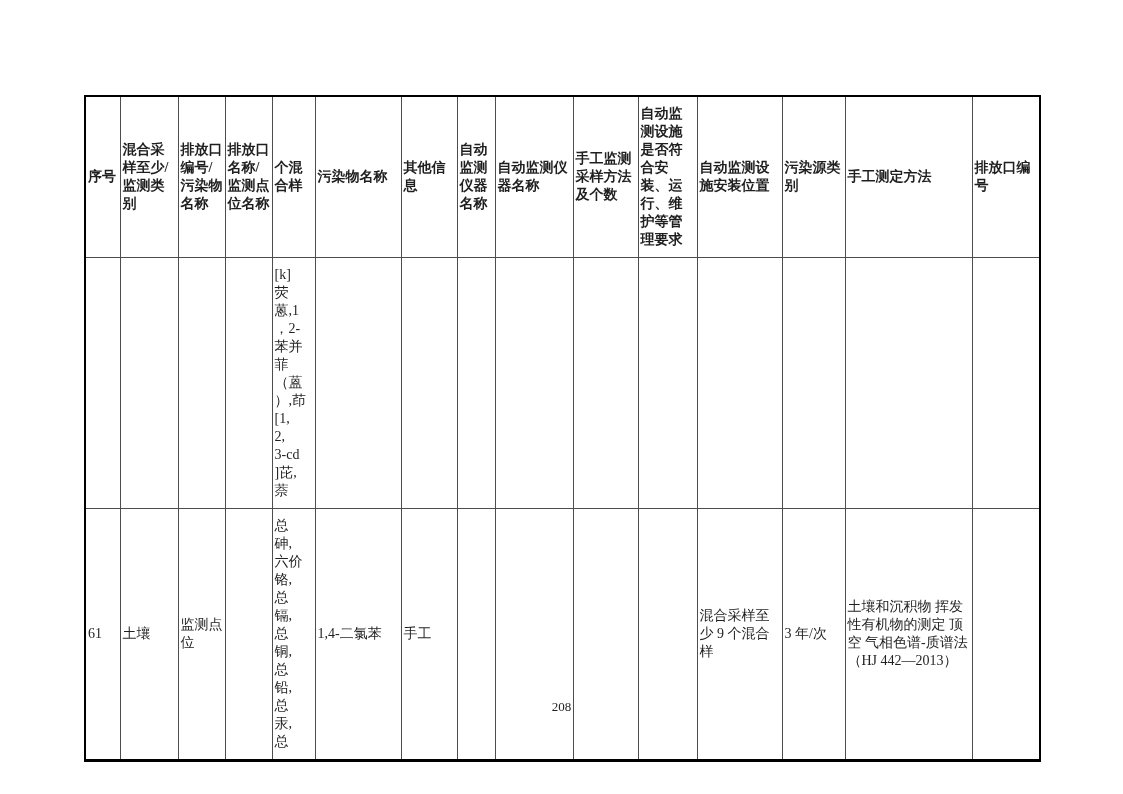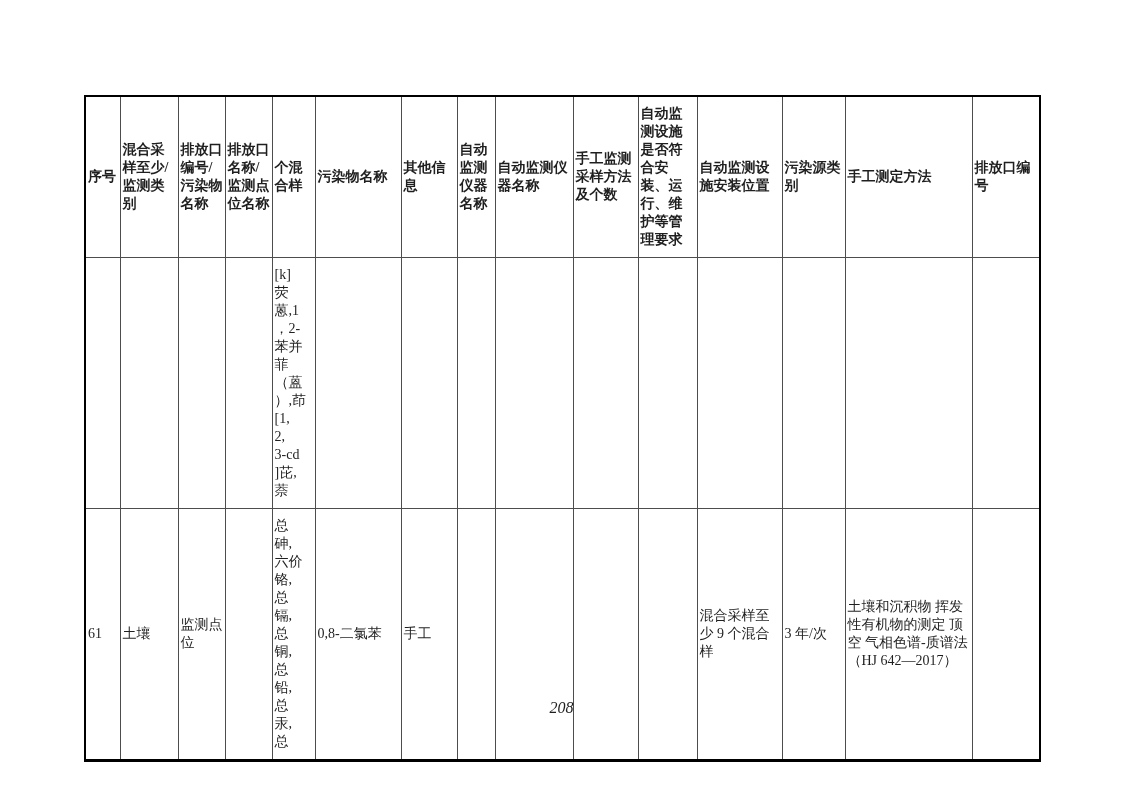--- a/index.html
+++ b/index.html
@@ -46,23 +46,22 @@
   td.pre {
     white-space: pre-line;
     line-height: 18.3px;
   }
   .page-number {
     position: absolute;
     left: 0;
     right: 0;
     top: 699px;
     text-align: center;
-    font-size: 16px;
+    font-size: 13px;
     color: #1f1f1f;
-    font-style: italic;
   }
 </style>
 </head>
 <body>
 
 <div class="page">
 
   <table class="monitor-table">
     <colgroup>
       <col style="width:35px">
@@ -141,29 +140,29 @@
 铬,
 总
 镉,
 总
 铜,
 总
 铅,
 总
 汞,
 总</td>
-        <td>0,8-二氯苯</td>
+        <td>1,4-二氯苯</td>
         <td>手工</td>
         <td></td>
         <td></td>
         <td></td>
         <td></td>
         <td>混合采样至少 9 个混合样</td>
         <td>3 年/次</td>
-        <td>土壤和沉积物 挥发性有机物的测定 顶空 气相色谱-质谱法（HJ 642—2017）</td>
+        <td>土壤和沉积物 挥发性有机物的测定 顶空 气相色谱-质谱法（HJ 442—2013）</td>
         <td></td>
       </tr>
     </tbody>
   </table>
 
   <div class="page-number">208</div>
 
 </div>
 
 </body></html>

